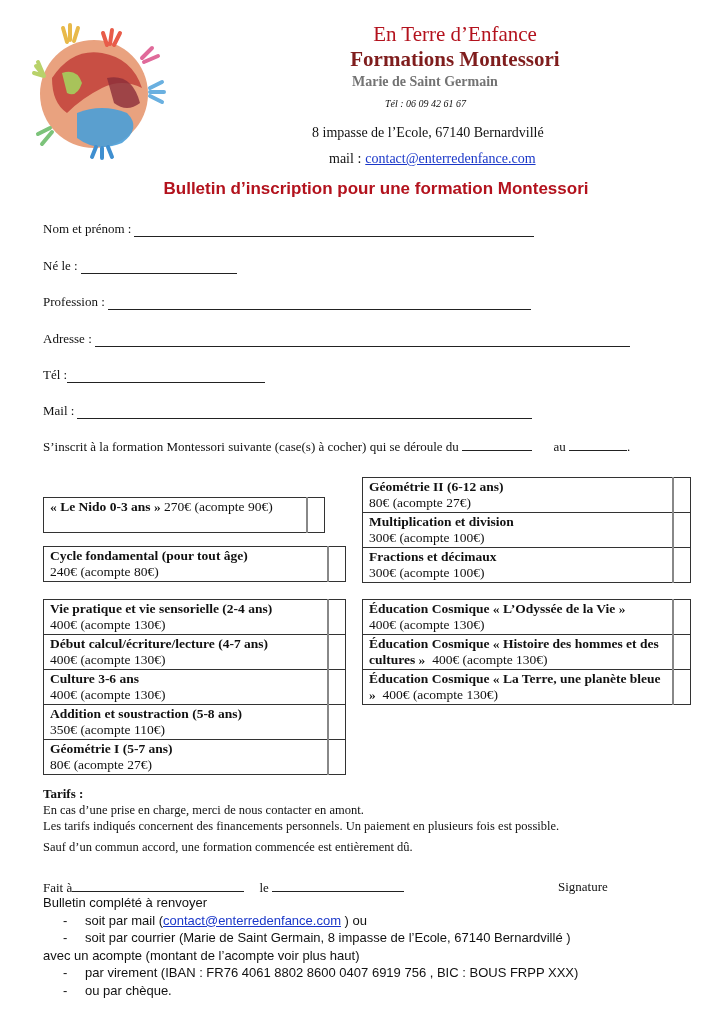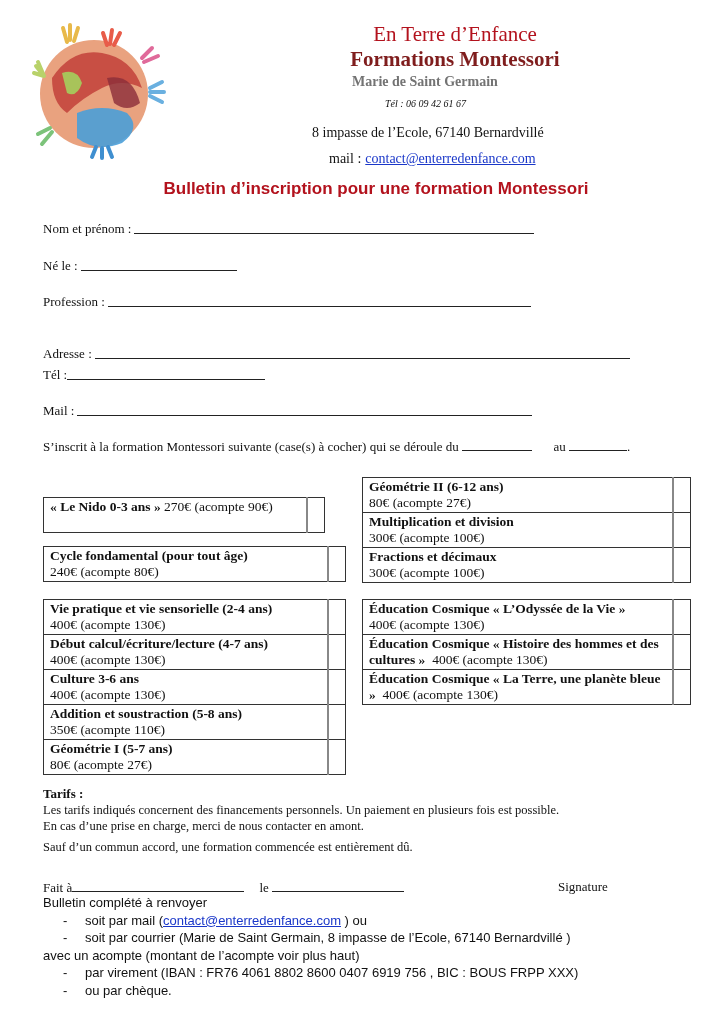--- a/index.html
+++ b/index.html
@@ -10,21 +10,21 @@
   .hdr { text-align: center; white-space: nowrap; }
   .h1 { left: 300px; width: 310px; top: 22px; font-size: 21px; font-weight: normal; color: #b3121d; }
   .h2 { left: 300px; width: 310px; top: 47px; font-size: 21px; font-weight: bold; color: #7f1d1d; }
   .h3 { left: 352px; top: 74px; font-size: 14px; font-weight: bold; color: #737373; }
   .h4 { left: 385px; top: 98px; font-size: 10px; font-style: italic; }
   .h5 { left: 329px; top: 108px; font-size: 14px; margin-top: 43px; }
   .h5 a { color: #1a37c9; text-decoration: underline; margin-left: 4px; }
   .h6 { left: 312px; top: 125px; font-size: 14px; }
   .title { left: 0; width: 752px; text-align: center; top: 179px; font-family: "Liberation Sans", sans-serif;
            font-weight: bold; font-size: 17px; color: #b3121d; }
-  .field { left: 43px; font-size: 13px; white-space: nowrap; display: flex; align-items: flex-start; }
+  .field { left: 43px; font-size: 13px; white-space: nowrap; display: flex; align-items: flex-end; }
   .field .line { display: inline-block; border-bottom: 1px solid #222; height: 12px; margin-left: 3px; }
   .enrol { left: 43px; top: 439px; font-size: 13px; white-space: nowrap; }
   .enrol .blank { display: inline-block; border-bottom: 1px solid #222; height: 11px; vertical-align: baseline; }
   table.opts { position: absolute; border-collapse: collapse; font-size: 13.5px; line-height: 16px; }
   table.opts td { border: 1px solid #333; padding: 1px 6px 0 6px; vertical-align: top; height: 33px; }
   table.opts td.chk { width: 16px; padding: 0; border-left: 2px solid #888; }
   .t-name { font-weight: bold; }
   .tarifs { left: 43px; top: 786px; font-size: 12.5px; line-height: 16px; }
   .tarifs b { font-size: 13px; }
   .sauf { left: 43px; top: 840px; font-size: 12.5px; }
@@ -70,21 +70,21 @@
     <span class="line" style="width:400px"></span>
 </div>
 <div class="abs field" style="top:258px">
   <span>Né le :</span>
     <span class="line" style="width:156px"></span>
 </div>
 <div class="abs field" style="top:294px">
   <span>Profession :</span>
     <span class="line" style="width:423px"></span>
 </div>
-<div class="abs field" style="top:346px">
+<div class="abs field" style="top:331px">
   <span>Adresse :</span>
     <span class="line" style="width:535px"></span>
 </div>
 <div class="abs field" style="top:367px">
   <span>Tél :</span>
     <span class="line" style="width:198px;margin-left:0"></span>
 </div>
 <div class="abs field" style="top:403px">
   <span>Mail :</span>
     <span class="line" style="width:455px"></span>
@@ -199,22 +199,22 @@
   </tr>
   <tr>
     <td><span class="t-name">Éducation Cosmique « La Terre, une planète bleue »</span><span style="white-space:pre">  400€ (acompte 130€)</span></td>
     <td class="chk"></td>
   </tr>
 </tbody>
   </table>
 
 <div class="abs tarifs">
   <b>Tarifs :</b>
+  <div>En cas d’une prise en charge, merci de nous contacter en amont.</div>
   <div>Les tarifs indiqués concernent des financements personnels. Un paiement en plusieurs fois est possible.</div>
-  <div>En cas d’une prise en charge, merci de nous contacter en amont.</div>
 </div>
 <div class="abs sauf">Sauf d’un commun accord, une formation commencée est entièrement dû.</div>
 
 <div class="abs fait">
   <span>Fait à</span><span class="blank" style="width:172px"></span>
   <span style="margin-left:12px">le</span>
   <span class="blank" style="width:132px"></span>
 </div>
 <div class="abs sig">Signature</div>
 

